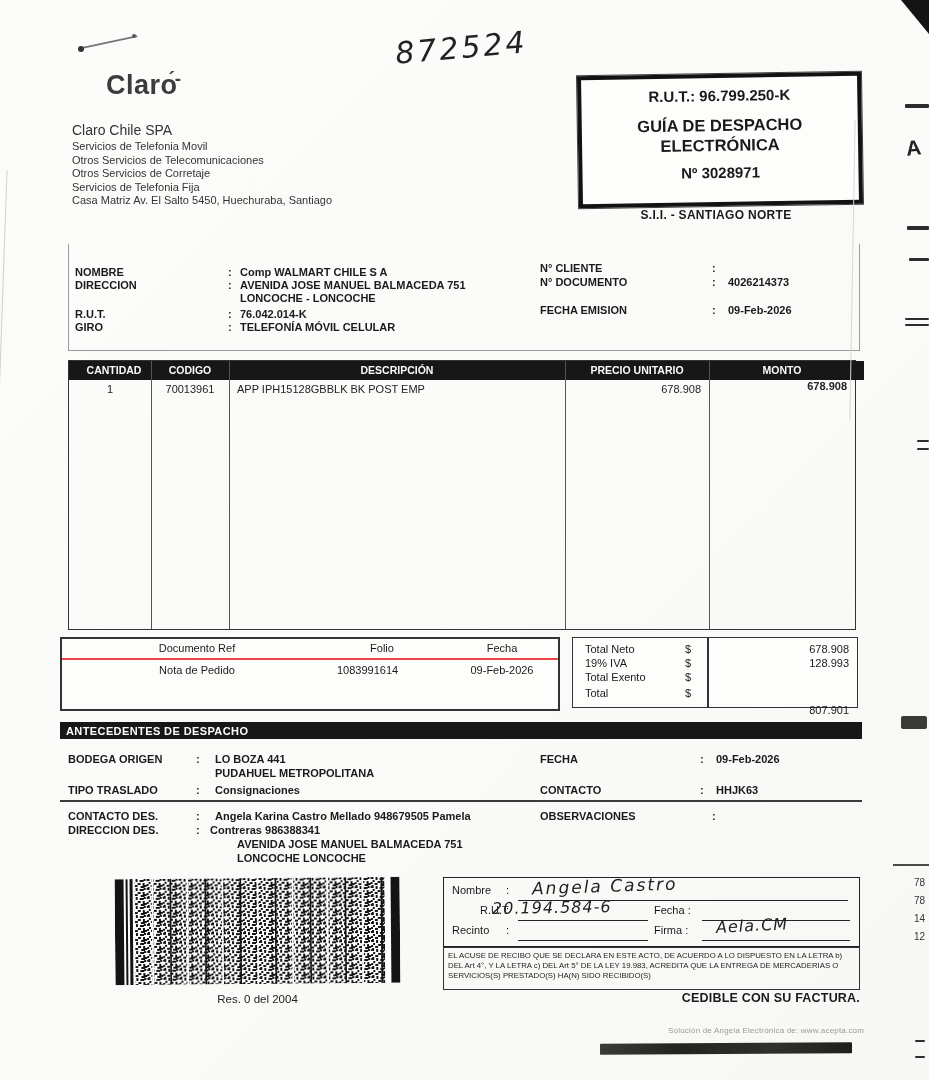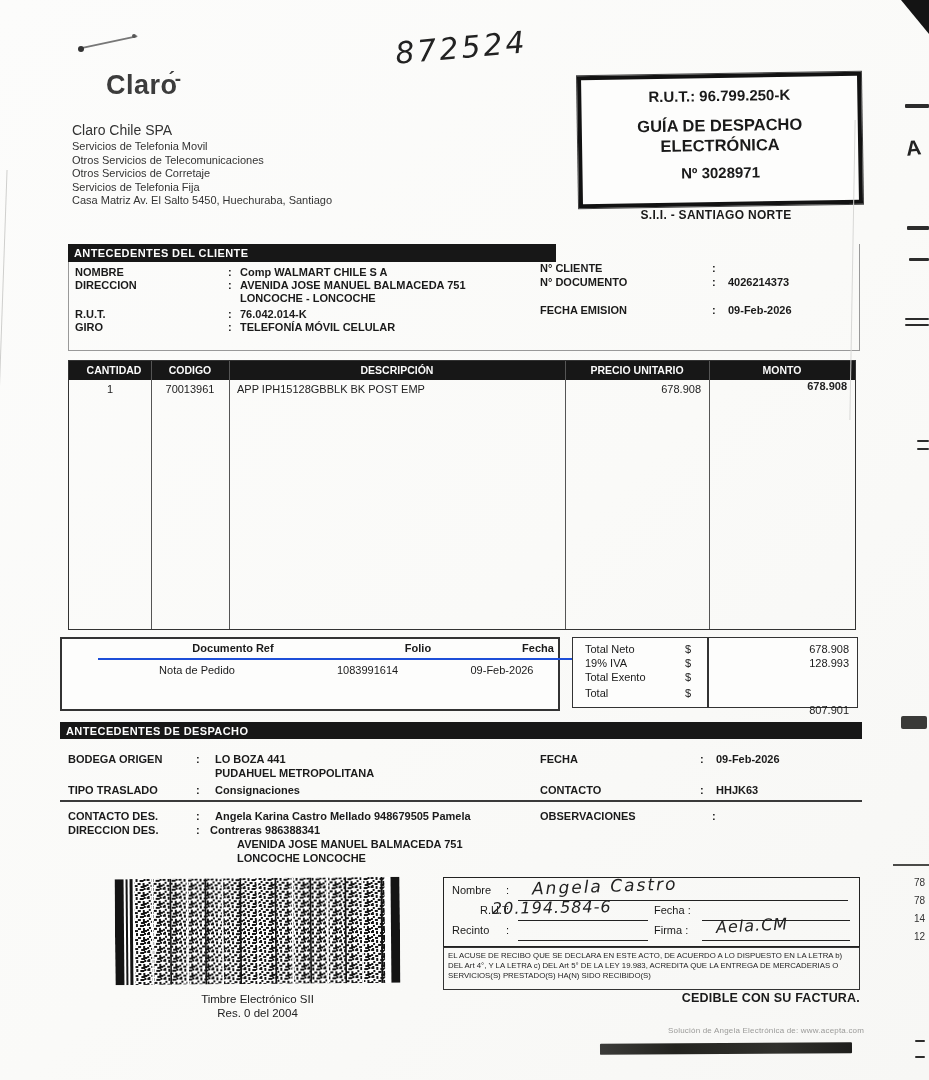--- a/index.html
+++ b/index.html
@@ -41,28 +41,28 @@
   .client-bar{left:68px;top:244px;width:488px;height:18px;}
   .despacho-bar{left:60px;top:722px;width:802px;height:17px;}
 
   
   .client-box{left:68px;top:244px;width:790px;height:106px;border:1px solid #999;border-top:none;}
   .f{font-size:11px;font-weight:bold;white-space:nowrap;}
 
   
   .items{left:68px;top:360px;width:788px;height:270px;border:1.5px solid #333;box-sizing:border-box;}
   .items-head{position:absolute;left:0;top:0;width:100%;height:19px;background:#171717;color:#fbfbfb;
-    font-size:10.5px;font-weight:bold;}
+    font-size:10.5px;font-weight:bold;padding-left:9px;}
   .items-head div{position:absolute;top:3px;}
   .col-line{position:absolute;top:0;bottom:0;width:1px;background:#555;}
   .items .cell{position:absolute;top:22px;font-size:11px;color:#222;}
 
   
   .ref-box{left:60px;top:637px;width:500px;height:74px;border:2px solid #333;box-sizing:border-box;background:#fdfdfc;}
-  .ref-head{position:absolute;top:0;left:0;width:100%;height:19px;border-bottom:2px solid #1d4ed8;font-size:11px;font-weight:bold;margin-left:36px;}
+  .ref-head{position:absolute;top:0;left:0;width:100%;height:19px;border-bottom:2px solid #ef4444;font-size:11px;font-weight:normal;}
   .ref-head span,.ref-row span{position:absolute;top:3px;}
   .ref-row{position:absolute;top:22px;left:0;width:100%;font-size:11px;}
 
   
   .totals{left:572px;top:637px;width:286px;height:71px;border:1.5px solid #333;box-sizing:border-box;background:#fdfdfc;font-size:11px;}
   .totals .divider{position:absolute;left:134px;top:0;bottom:0;width:1.5px;background:#333;}
   .t-label{position:absolute;left:12px;font-weight:normal;}
   .t-dollar{position:absolute;left:112px;}
   .t-value{position:absolute;right:8px;}
 
@@ -124,21 +124,20 @@
     <div class="l1">R.U.T.: 96.799.250-K</div>
     <div class="l2">
       <div>GUÍA DE DESPACHO</div>
       <div>ELECTRÓNICA</div>
     </div>
     <div class="l4">Nº 3028971</div>
   </div>
   <div class="abs sii-office">S.I.I. - SANTIAGO NORTE</div>
 
   <div class="abs client-box"></div>
-  <div class="abs bar client-bar">ANTECEDENTES DEL CLIENTE</div>
 
   <div class="abs f" style="left:75px;top:266px;">NOMBRE</div>
   <div class="abs f" style="left:228px;top:266px;">:</div>
   <div class="abs f" style="left:240px;top:266px;">Comp WALMART CHILE S A</div>
 
   <div class="abs f" style="left:75px;top:279px;">DIRECCION</div>
   <div class="abs f" style="left:228px;top:279px;">:</div>
   <div class="abs f" style="left:240px;top:279px;">AVENIDA JOSE MANUEL BALMACEDA 751</div>
   <div class="abs f" style="left:240px;top:292px;">LONCOCHE  -  LONCOCHE</div>
 
@@ -277,21 +276,20 @@
       <rect x="195" y="0" width="1.6" height="106" fill="#141414"></rect>
       <rect x="212" y="0" width="1.6" height="106" fill="#ffffff"></rect>
       <rect x="230" y="0" width="1.6" height="106" fill="#141414"></rect>
       <rect x="247" y="0" width="1.6" height="106" fill="#ffffff"></rect>
       <rect x="266" y="0" width="2" height="106" fill="#141414"></rect>
       <rect x="270" y="0" width="1.5" height="106" fill="#ffffff"></rect>
       <rect x="276" y="0" width="9" height="106" fill="#141414"></rect>
     </svg>
   </div>
   <div class="abs timbre">
-    <div>Timbre Electrónico SII</div>
     <div>Res. 0 del 2004</div>
   </div>
 
   <div class="abs receipt">
     <div class="lab" style="left:8px;top:6px;">Nombre</div>
     <div class="lab" style="left:62px;top:6px;">:</div>
     <div class="sig-line" style="left:74px;top:22px;width:330px;"></div>
     <div class="lab hand hw-name">Angela Castro</div>
 
     <div class="lab" style="left:12px;top:26px;margin-left:24px;">R.U.T</div>

